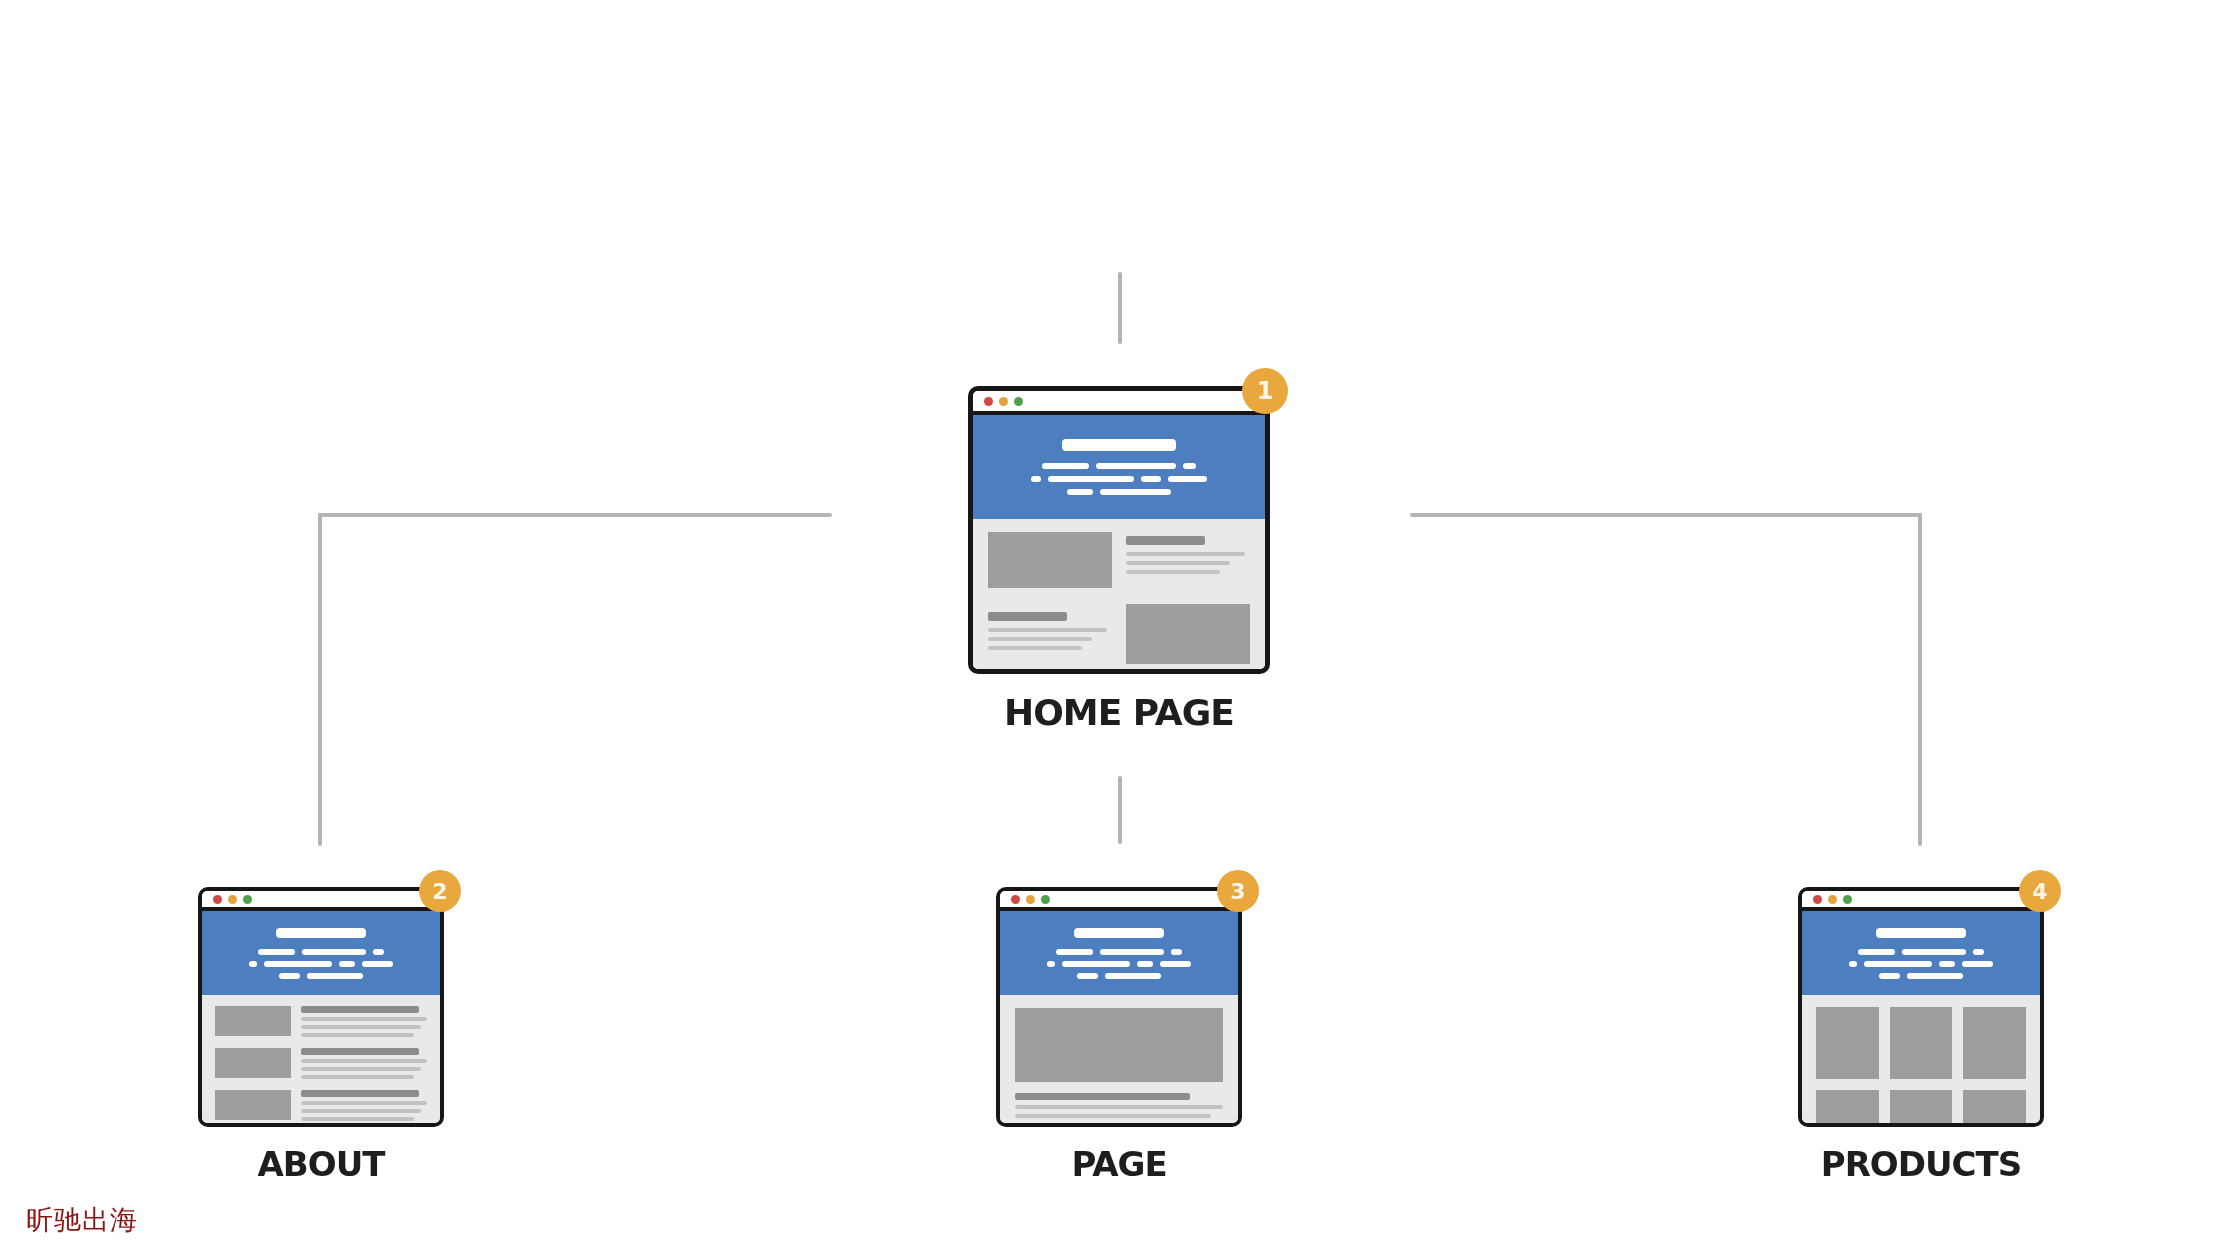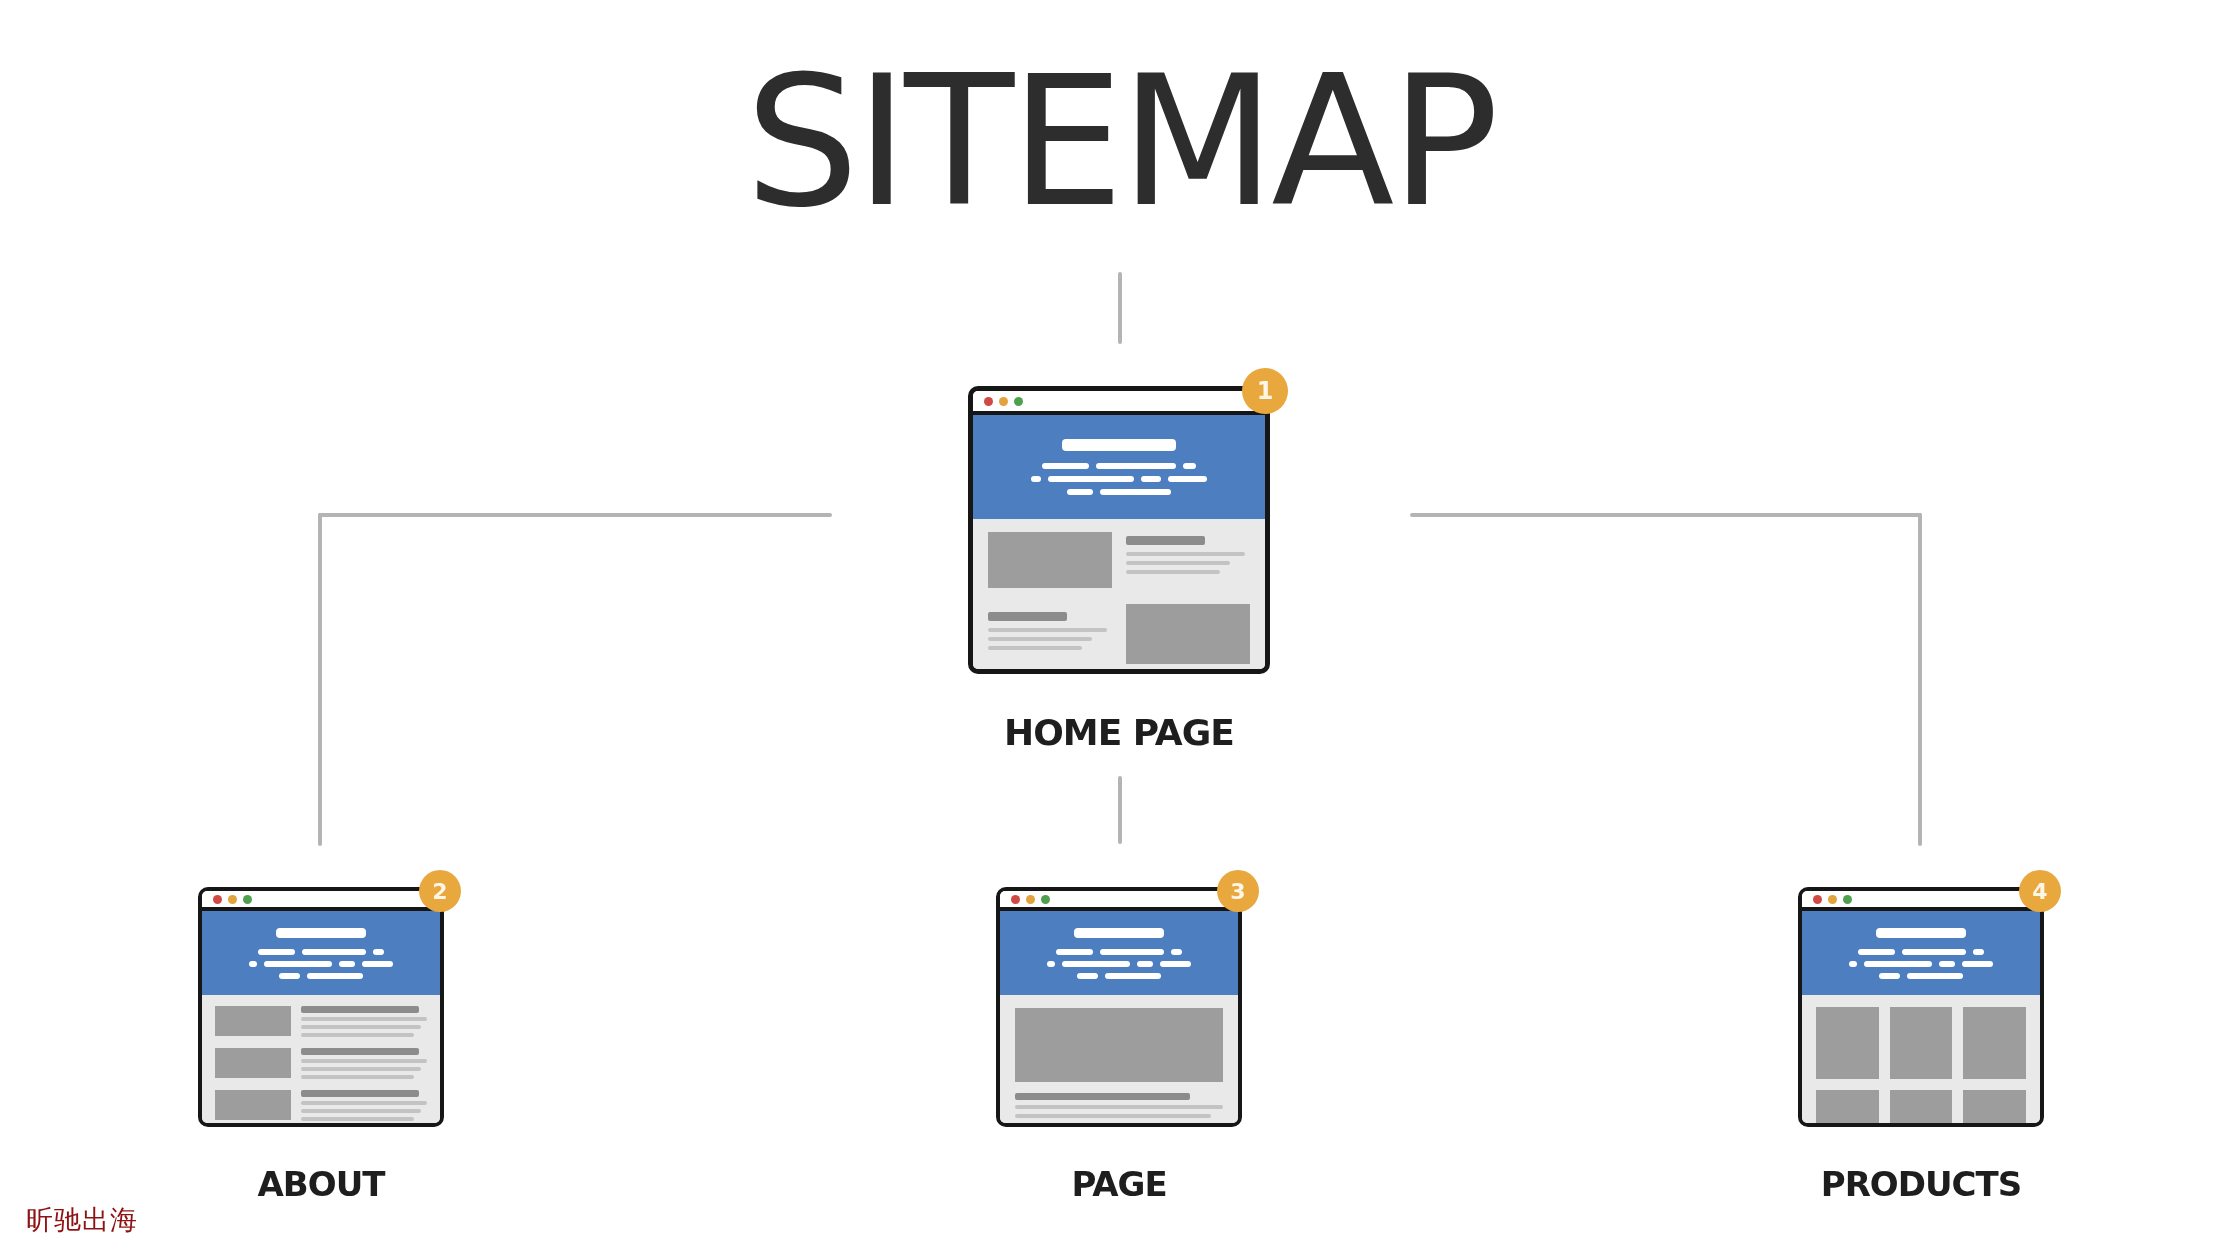--- a/index.html
+++ b/index.html
@@ -111,40 +111,38 @@
     display:flex; align-items:center; justify-content:center;
     z-index:2;
   }
   .win-home .badge { width:46px; height:46px; top:-23px; right:-23px; font-size:24px; }
 
   
   .node-label {
     position:absolute; text-align:center;
     font-weight:bold; font-size:34px; letter-spacing:-1px;
     color:#1e1e1e;
-    margin-top:20px;
   }
   #label-home     { left:968px;  top:692px;  width:302px; font-size:36px; }
   #label-blog     { left:198px;  top:1144px; width:246px; }
   #label-about    { left:996px;  top:1144px; width:246px; }
   #label-products { left:1798px; top:1144px; width:246px; }
 
   
   .watermark {
     position:absolute; left:26px; top:1202px;
     font-size:27px; font-weight:normal; color:#8e1212;
     letter-spacing:1px;
   }
 </style>
 </head>
 <body>
 
 <div class="canvas">
 
-  <h1 class="page-title">SITEMAP</h1>
 
   <div class="line v" id="line-title-v"></div>
   <div class="line h" id="line-left-h"></div>
   <div class="line v" id="line-left-v"></div>
   <div class="line h" id="line-right-h"></div>
   <div class="line v" id="line-right-v"></div>
   <div class="line v" id="line-center-v"></div>
 
   <div class="window win-home">
     <div class="titlebar">

